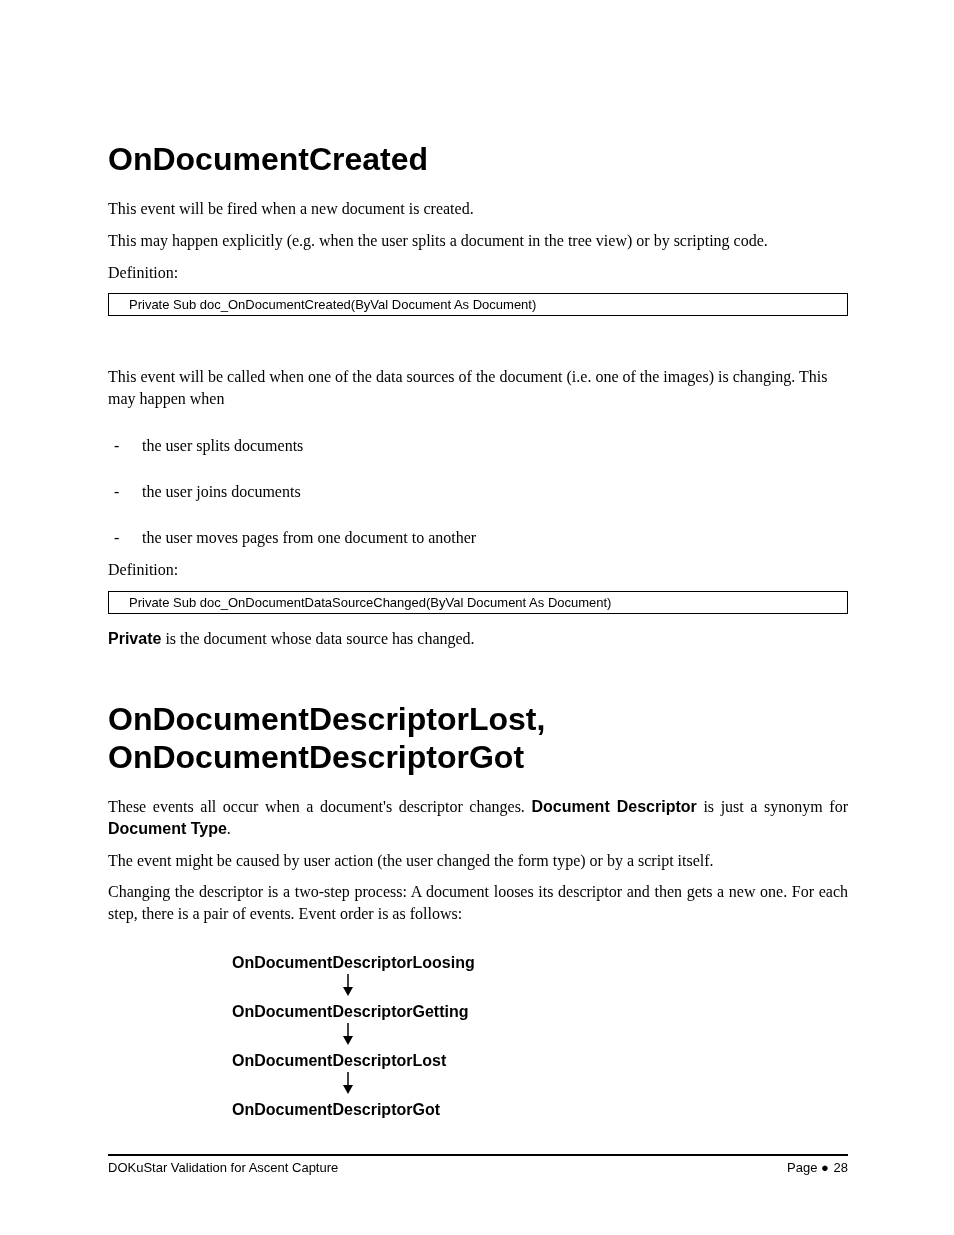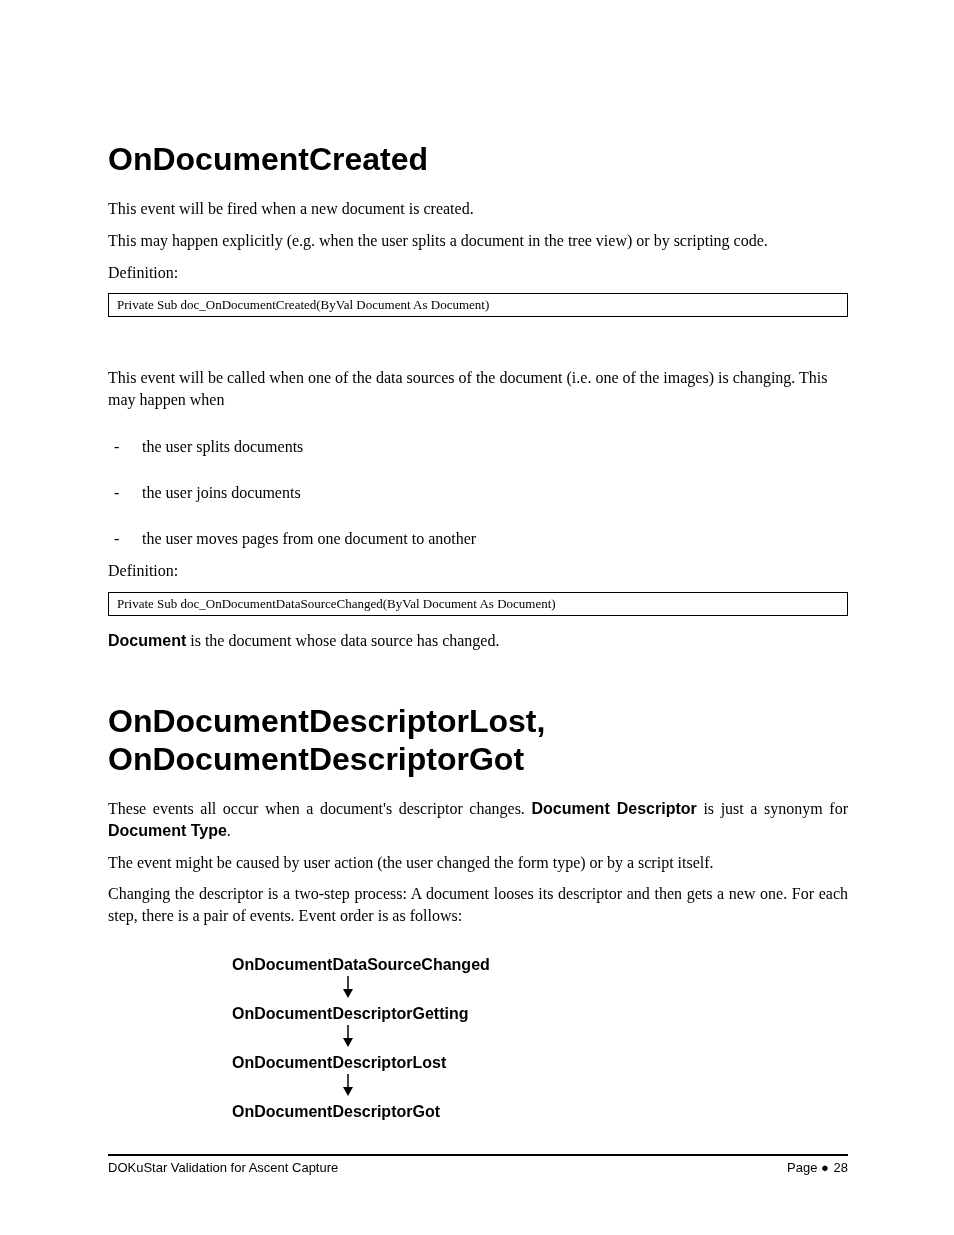--- a/index.html
+++ b/index.html
@@ -37,23 +37,23 @@
       font-size: 16px;
       margin-top: 28px;
     }
     ul.dash li::before {
       content: "-";
       position: absolute;
       left: 6px;
     }
     .codebox {
       border: 1px solid #000;
-      font-family: Liberation Serif, serif;
+      font-family: Liberation Sans, sans-serif;
       font-size: 13px;
-      padding: 3px 8px;
+      padding: 3px 20px;
       margin-bottom: 14px;
       white-space: pre;
     }
     .bold-sans {
       font-family: Arial, Helvetica, sans-serif;
       font-weight: bold;
     }
     .event-flow {
       margin-top: 30px;
       padding-left: 124px;
@@ -101,34 +101,34 @@
 <div class="section">
   <p>This event will be called when one of the data sources of the document (i.e. one of the images) is changing. This may happen when</p>
   <ul class="dash">
     <li>the user splits documents</li>
     <li>the user joins documents</li>
     <li>the user moves pages from one document to another</li>
   </ul>
   <p>Definition:</p>
   <div class="codebox">Private Sub doc_OnDocumentDataSourceChanged(ByVal Document As Document)</div>
   <p>
-    <span class="bold-sans">Document</span><span> is the document whose data source has changed.</span>
+    <span class="bold-sans">Private</span><span> is the document whose data source has changed.</span>
   </p>
 </div>
 
 <div class="section">
   <h2>OnDocumentDescriptorLost, OnDocumentDescriptorGot</h2>
   <p class="justify">
     <span>These events all occur when a document's descriptor changes. </span><span class="bold-sans">Document Descriptor</span><span> is just a synonym for </span><span class="bold-sans">Document Type</span><span>.</span>
   </p>
   <p>The event might be caused by user action (the user changed the form type) or by a script itself.</p>
   <p class="justify">Changing the descriptor is a two-step process: A document looses its descriptor and then gets a new one. For each step, there is a pair of events. Event order is as follows:</p>
 
   <div class="event-flow">
-    <div class="event-name">OnDocumentDataSourceChanged</div>
+    <div class="event-name">OnDocumentDescriptorLoosing</div>
     <div class="arrow-down">
       <svg width="12" height="22" viewBox="0 0 12 22">
           <line x1="6" y1="0" x2="6" y2="14" stroke="#000" stroke-width="1.5"></line>
           <polygon points="6,22 1,13 11,13" fill="#000"></polygon>
         </svg>
     </div>
     <div class="event-name">OnDocumentDescriptorGetting</div>
     <div class="arrow-down">
       <svg width="12" height="22" viewBox="0 0 12 22">
           <line x1="6" y1="0" x2="6" y2="14" stroke="#000" stroke-width="1.5"></line>

